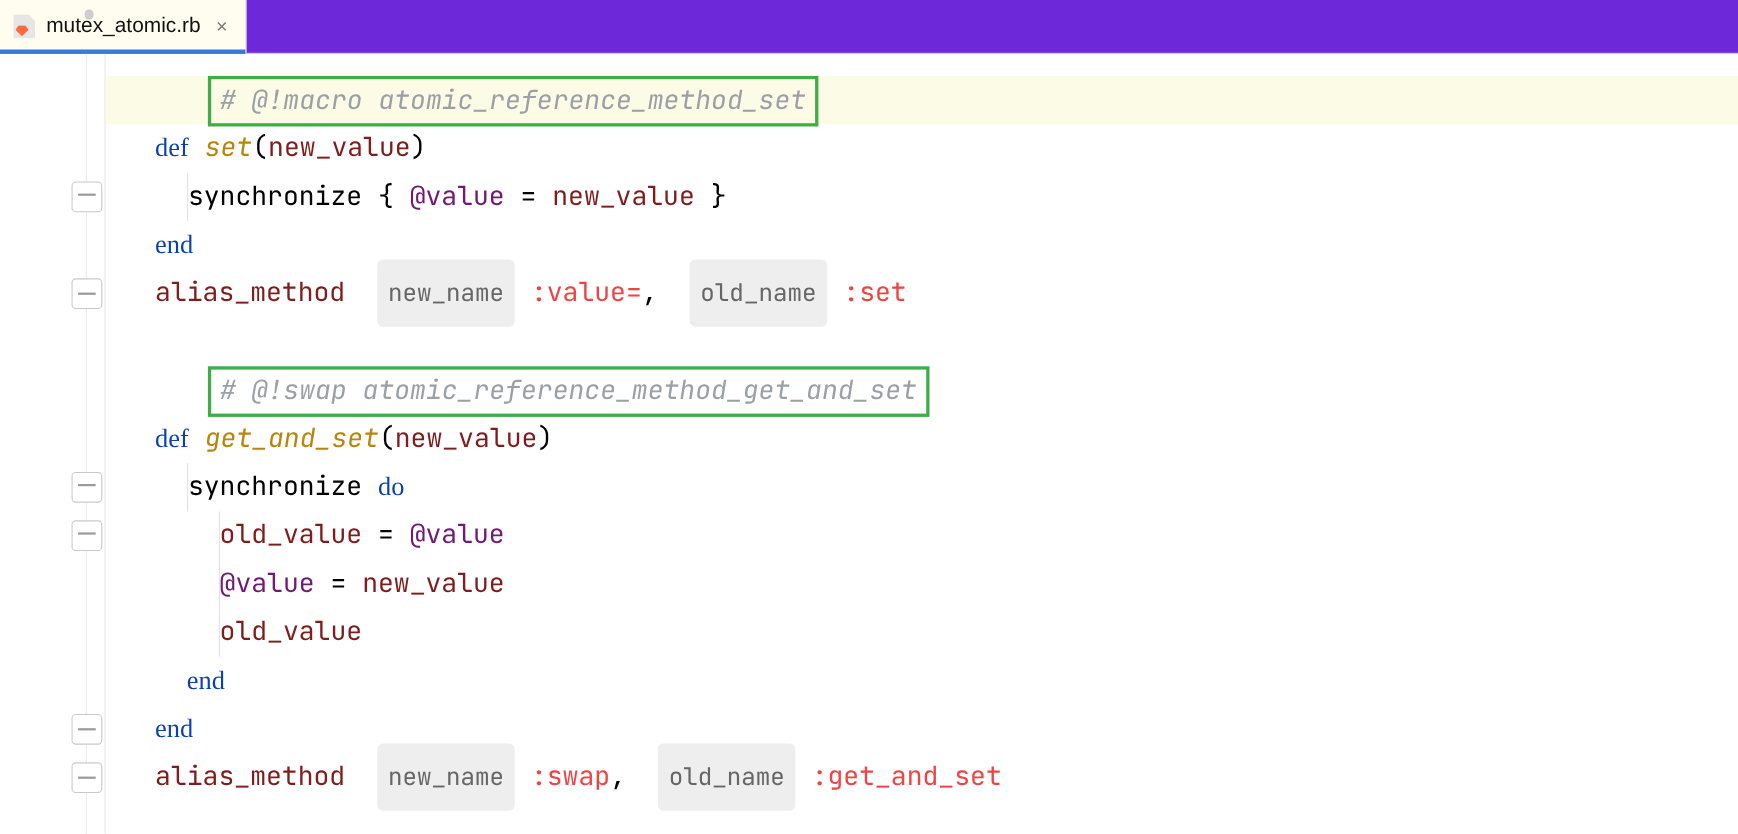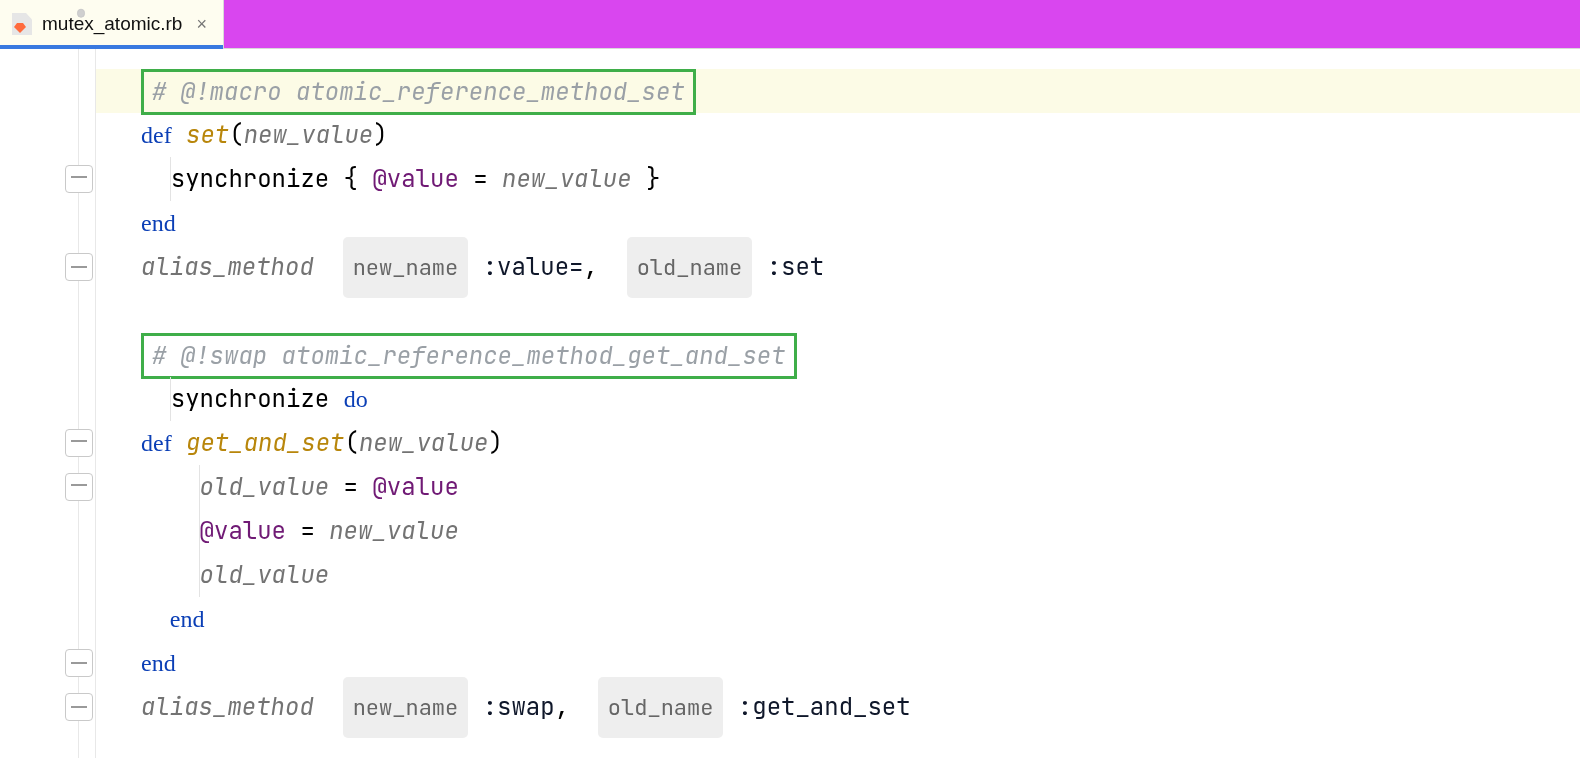--- a/index.html
+++ b/index.html
@@ -1,19 +1,19 @@
 <!DOCTYPE html>
 <html><head>
 <meta charset="utf-8">
 <style>
   html,body{margin:0;padding:0;width:1580px;height:758px;background:#fff;
     font-family:"JetBrains Mono","Fira Code",Menlo,Consolas,monospace;
     font-size:24px;overflow:hidden;}
   
-  .tab-bar{height:48px;background:#d946ef;border-bottom:1px solid #d9d9d9;
+  .tab-bar{height:48px;background:#6d28d9;border-bottom:1px solid #d9d9d9;
     display:flex;align-items:stretch;text-align:right;}
   .tab{display:flex;align-items:center;gap:10px;padding:0 16px 0 12px;
     background:#fefdf0;border-right:1px solid #d9d9d9;position:relative;
     font-family:-apple-system,BlinkMacSystemFont,"Segoe UI",sans-serif;
     font-size:19px;color:#111;}
   .tab::after{content:"";position:absolute;left:0;right:0;bottom:-1px;height:4px;
     background:#3979e0;}
   .tab .close{color:#777;font-size:18px;margin-left:4px;}
   .file-icon{width:20px;height:22px;position:relative;flex:0 0 auto;}
   .file-icon .page{position:absolute;inset:0;background:#e6e6e6;
@@ -35,27 +35,27 @@
   .fold.collapse::before{transform:translateY(-1px);}
   .fold.collapse::after{display:none;}
   .code{flex:1;padding-top:20px;position:relative;}
   .line{height:44px;line-height:44px;white-space:pre;padding-left:45px;position:relative;}
   .hl{position:absolute;left:0;right:0;top:20px;height:44px;background:#fcfbe6;z-index:0;}
   .line>*{position:relative;z-index:1;}
   
   .cm{color:#9aa0a6;font-style:italic;}
   .kw{color:#0b3fb6;font-family:Liberation Serif, serif;}
   .fn{color:#b8860b;font-style:italic;margin-top:32px;}
-  .par{color:#737373;font-style:italic;}
+  .par{color:#7f1d1d;}
   .ivar{color:#701a75;}
-  .sym{color:#0f172a;}
+  .sym{color:#ef4444;}
   .hint{background:#eee;color:#666;border-radius:5px;padding:16px 10px;
     font-style:normal;font-size:22px;}
   .frame{border:3px solid #3fae49;display:inline-block;padding:2px 8px;
-    line-height:36px;}
+    line-height:36px;margin-left:48px;}
   .indent-guide{border-left:1px solid #e3e3e3;display:inline-block;height:44px;
     vertical-align:top;width:0;margin-right:0;}
 </style>
 </head>
 <body>
 
 <div class="tab-bar">
   <div class="tab">
     <span class="file-icon">
       <span class="page"></span>
@@ -88,23 +88,23 @@
     <div class="line">  <span class="indent-guide"></span><span>synchronize</span> { <span class="ivar">@value</span> = <span class="par">new_value</span> }</div>
 
     <div class="line"><span class="kw">end</span></div>
 
     <div class="line"><span class="par">alias_method</span>  <span class="hint">new_name</span> <span class="sym">:value=</span>,  <span class="hint">old_name</span> <span class="sym">:set</span></div>
 
     <div class="line"> </div>
 
     <div class="line"><span class="frame"><span class="cm"># @!swap atomic_reference_method_get_and_set</span></span></div>
 
+    <div class="line"><span class="kw">def</span> <span class="fn">get_and_set</span>(<span class="par">new_value</span>)</div>
+
     <div class="line">  <span class="indent-guide"></span><span>synchronize</span> <span class="kw">do</span></div>
-
-    <div class="line"><span class="kw">def</span> <span class="fn">get_and_set</span>(<span class="par">new_value</span>)</div>
 
     <div class="line">    <span class="indent-guide"></span><span class="par">old_value</span> = <span class="ivar">@value</span></div>
 
     <div class="line">    <span class="indent-guide"></span><span class="ivar">@value</span> = <span class="par">new_value</span></div>
 
     <div class="line">    <span class="indent-guide"></span><span class="par">old_value</span></div>
 
     <div class="line">  <span class="kw">end</span></div>
 
     <div class="line"><span class="kw">end</span></div>

